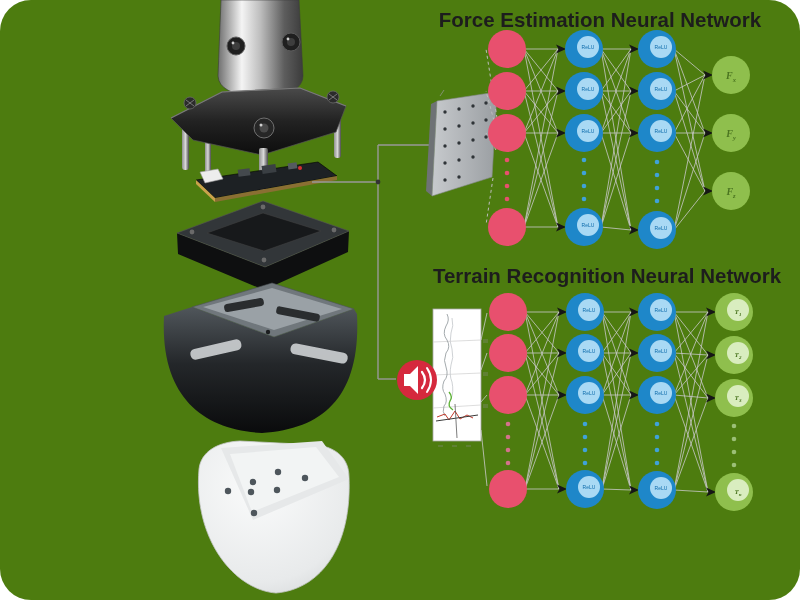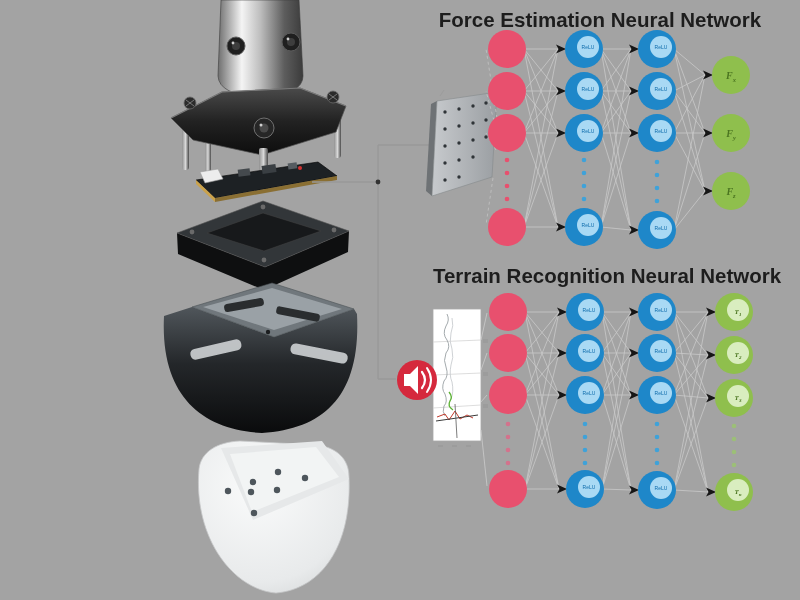--- a/index.html
+++ b/index.html
@@ -1,17 +1,17 @@
 <!DOCTYPE html>
 <html><head>
 <meta charset="utf-8">
 <style>
   html,body{margin:0;padding:0;background:#ffffff;}
-  .stage{width:800px;height:600px;position:relative;background:#a3a3a3;overflow:hidden;
-         font-family:"Liberation Sans", sans-serif;}
+  .stage{width:800px;height:600px;position:relative;background:#4d7c0f;overflow:hidden;
+         font-family:"Liberation Sans", sans-serif;border-radius:31px;}
   svg{display:block;}
   .title{font-family:"Liberation Sans", sans-serif;font-weight:bold;font-size:20.5px;fill:#1d1d1d;}
   .pink{fill:#e8506e;}
   .blue{fill:#1e87c9;}
   .green{fill:#8fbf4d;}
   .binner{fill:#a9d9f4;}
   .ginner{fill:#d9edbf;}
   .relu{font-size:5px;fill:#0e6cab;text-anchor:middle;font-family:"Liberation Sans",sans-serif;}
   .fout{font-size:10px;font-style:italic;font-weight:bold;fill:#4a7420;text-anchor:middle;
         font-family:"Liberation Serif",serif;}

